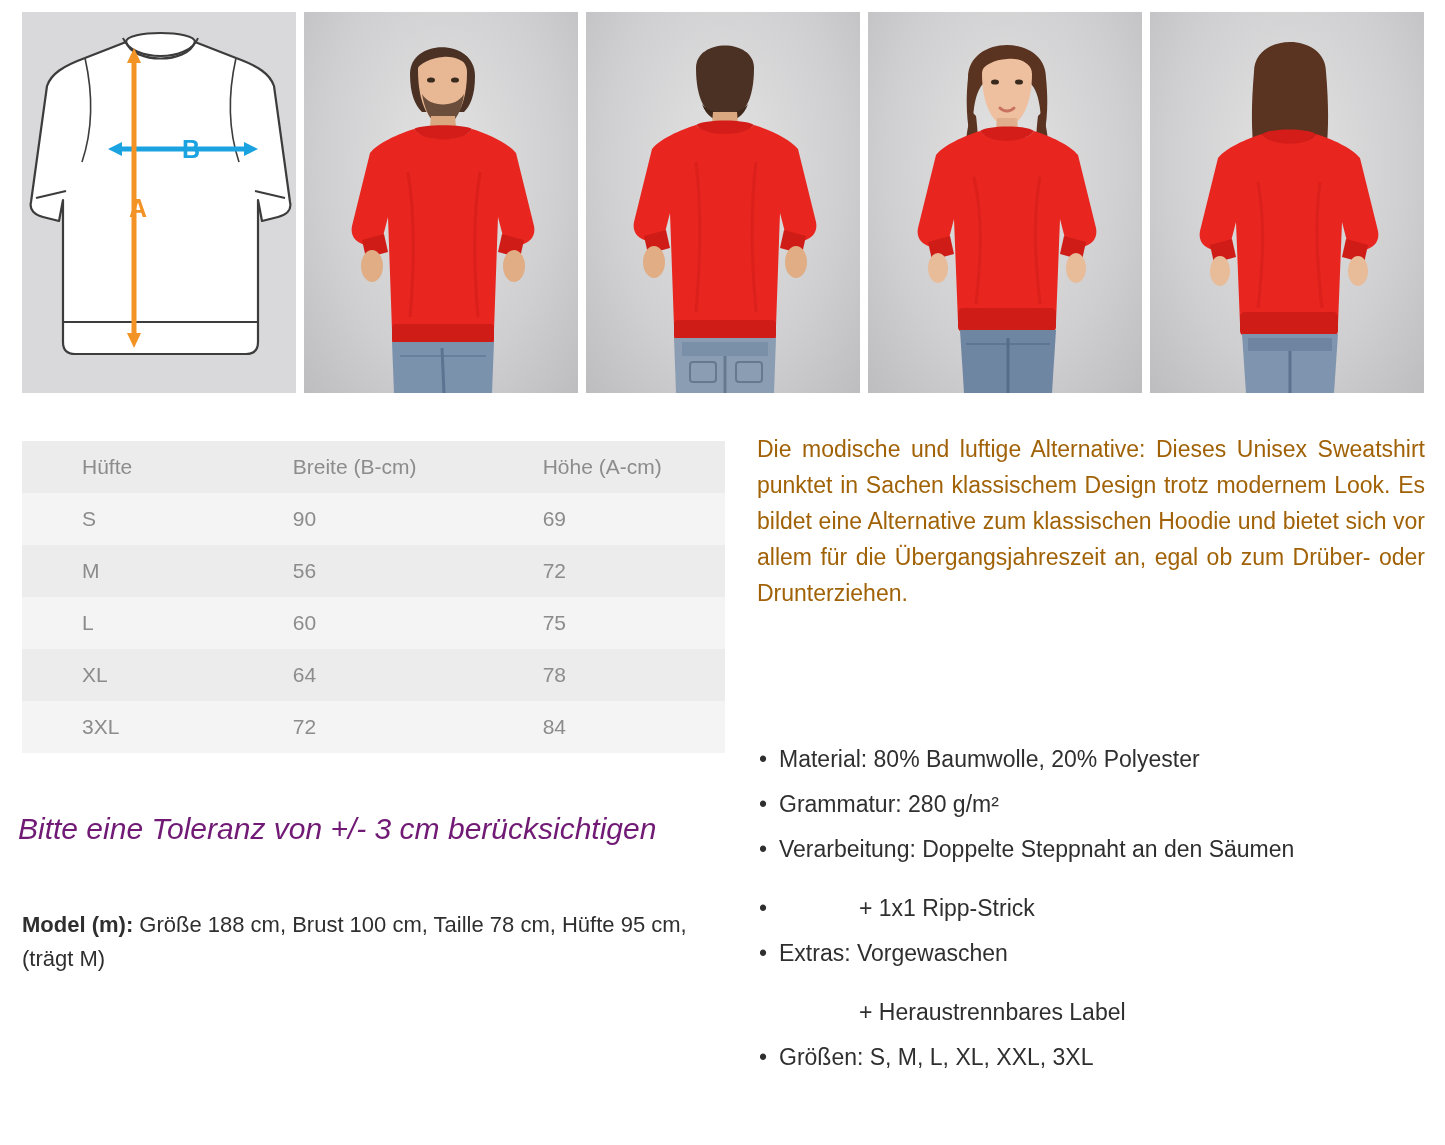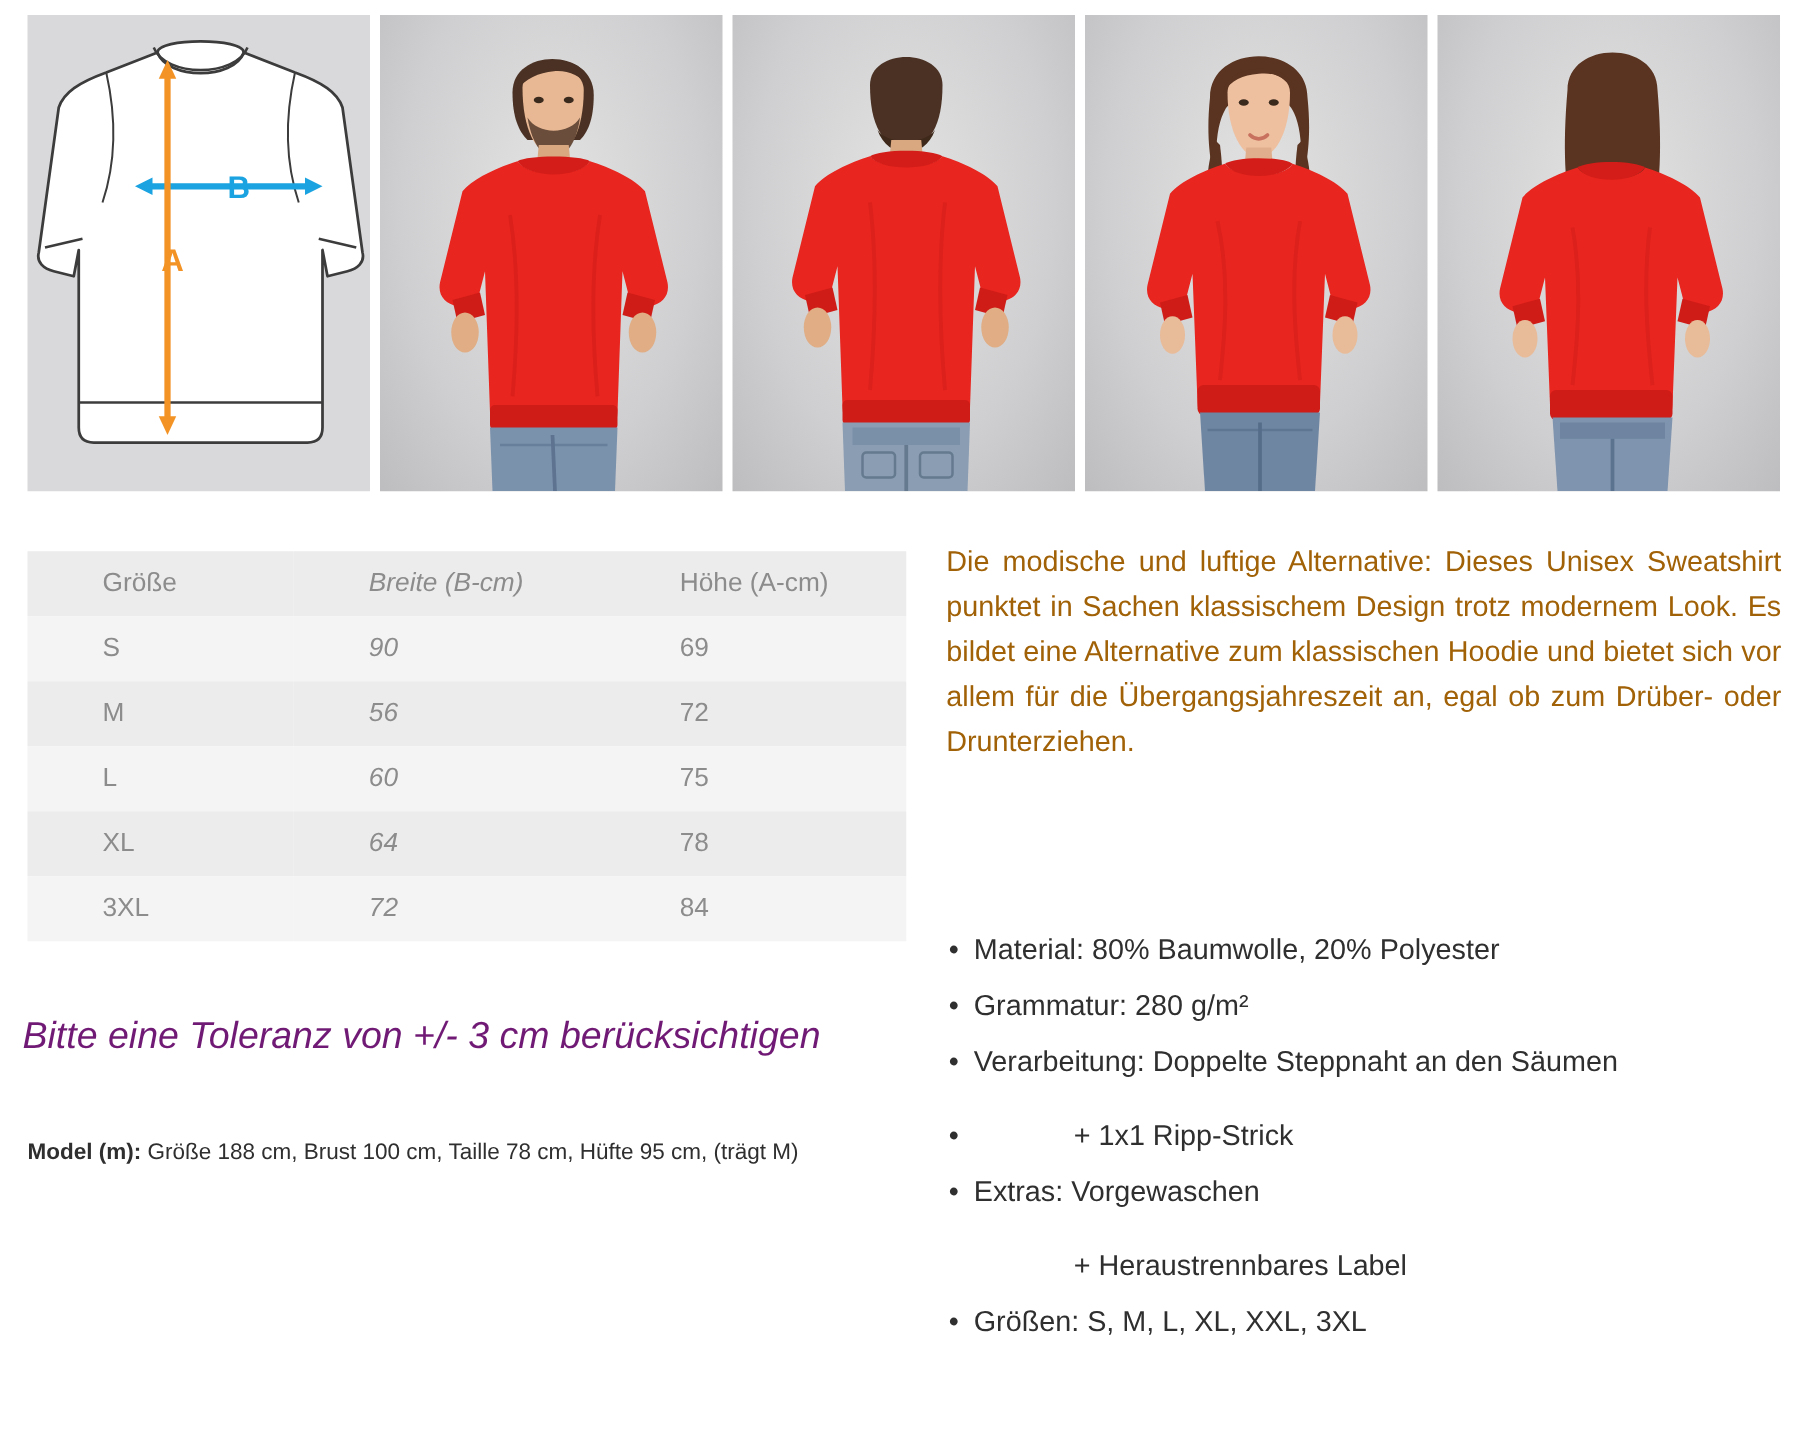--- a/index.html
+++ b/index.html
@@ -69,36 +69,36 @@
     text-align: left;
     font-weight: normal;
     padding: 14px 0 14px 60px;
     height: 23px;
   }
   .size-table th { color: #8c8c8c; }
   .size-table thead tr { background: #ececec; }
   .size-table tbody tr:nth-child(odd) { background: #f4f4f4; }
   .size-table tbody tr:nth-child(even) { background: #ececec; }
   .col-size { width: 200px; }
-  .col-w { width: 256px; padding-left: 60px; font-style: italic; }
+  .col-w { width: 256px; padding-left: 60px; }
   .col-h { width: 247px; padding-left: 60px; }
 
   .tolerance {
     position: absolute;
     left: 18px;
     top: 812px;
     font-size: 30px;
     color: #701a75;
     font-style: italic;
   }
 
   .model-block {
     position: absolute;
     left: 22px;
-    font-size: 18px;
+    font-size: 22px;
     color: #2f2f2f;
     line-height: 1.55;
     width: 700px;
   }
   .model-m { top: 908px; }
   .model-w { top: 1036px; }
   .model-block b { font-weight: bold; }
 
   
   .desc {
@@ -318,21 +318,21 @@
         <path d="M92 322 L188 322 L184 381 L96 381Z" fill="#7f94ae"></path>
         <rect x="98" y="326" width="84" height="13" fill="#6e84a0"></rect>
         <path d="M140 339 L140 381" stroke="#5c7390" stroke-width="3"></path>
       </svg>
     </div>
   </div>
 
   <table class="size-table">
     <thead>
       <tr>
-        <th class="col-size">Größe</th>
+        <th class="col-size">Hüfte</th>
         <th class="col-w">Breite (B-cm)</th>
         <th class="col-h">Höhe (A-cm)</th>
       </tr>
     </thead>
     <tbody>
       <tr>
         <td class="col-size">S</td>
         <td class="col-w">90</td>
         <td class="col-h">69</td>
       </tr>

